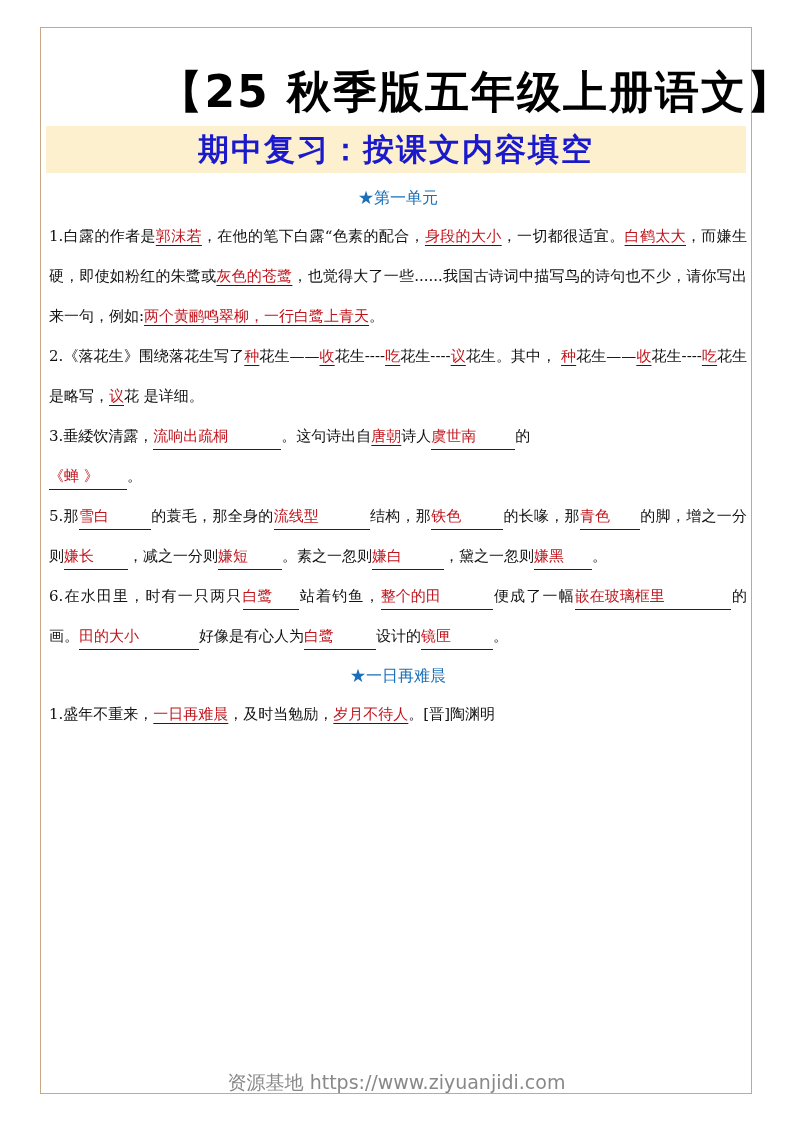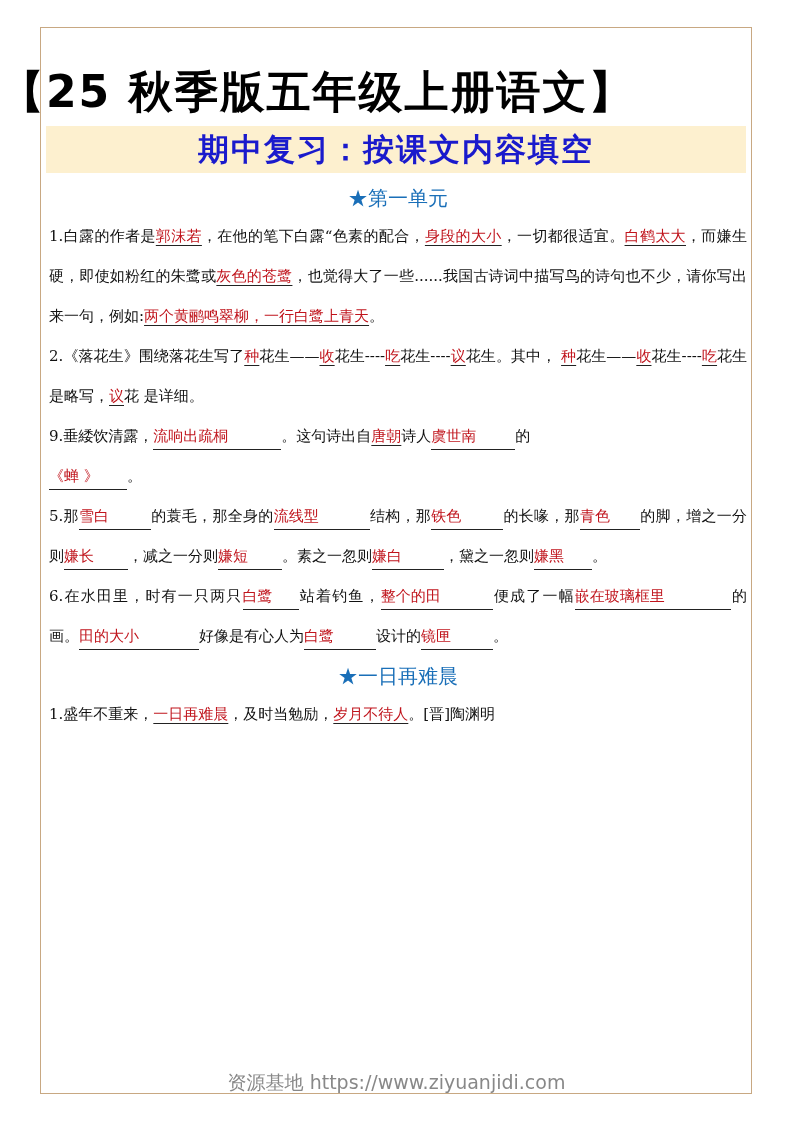--- a/index.html
+++ b/index.html
@@ -1,49 +1,49 @@
 <!DOCTYPE html>
 <html><head>
 <meta charset="utf-8">
 <style>
   html, body { margin: 0; padding: 0; background: #ffffff; }
   body { width: 793px; height: 1122px; position: relative; overflow: hidden;
          font-family: "DejaVu Serif", "Liberation Serif", serif; }
   .page-frame { position: absolute; left: 40px; top: 27px; width: 712px; height: 1067px;
                 border: 1px solid #c8a882; box-sizing: border-box; }
-  .main-title { position: absolute; left: 0; width: 793px; top: 62px; text-align: left;
+  .main-title { position: absolute; left: 0; width: 793px; top: 62px; text-align: right;
                 font-family: "DejaVu Sans", "Liberation Sans", sans-serif; font-weight: bold;
                 font-size: 44px; line-height: 60px; color: #000; letter-spacing: 2px; }
   .subtitle-band { position: absolute; left: 46px; top: 126px; width: 700px; height: 47px;
                    background: #fdf0cf; }
   .subtitle { position: absolute; left: 46px; width: 700px; top: 126px; height: 47px;
               line-height: 47px; text-align: center; color: #1a1acc; font-weight: bold;
               font-size: 31px; font-family: "DejaVu Serif", "Liberation Serif", serif; letter-spacing: 2px; }
   .content { position: absolute; left: 49px; top: 180px; width: 698px; }
-  .unit-heading { text-align: center; color: #1a6fb8; font-size: 20px; line-height: 36px; height: 36px; }
+  .unit-heading { text-align: center; color: #1a6fb8; font-size: 16px; line-height: 36px; height: 36px; }
   .unit-heading .star { color: #1a6fb8; }
   .para { font-size: 15px; line-height: 40px; color: #111; text-align: justify; text-align-last: left; }
   .ans { color: #c0141c; text-decoration: underline; text-decoration-color: #222; text-underline-offset: 4px; }
   .blank { color: #c0141c; display: inline-block; border-bottom: 1.5px solid #222; line-height: 26px; text-align: center; }
   .footer { position: absolute; left: 0; width: 793px; top: 1070px; text-align: center;
             font-family: "DejaVu Sans", "Liberation Sans", sans-serif; font-size: 19px; color: #888; }
 </style>
 </head>
 <body>
 
 <div class="page-frame"></div>
 
 <div class="main-title">【25 秋季版五年级上册语文】</div>
 <div class="subtitle-band"></div>
 <div class="subtitle">期中复习：按课文内容填空</div>
 
 <div class="content" id="content">
     <div class="unit-heading"><span class="star">★</span><span>第一单元</span></div>
     <div class="para"><span>1.白露的作者是</span><span class="ans">郭沫若</span><span>，在他的笔下白露“色素的配合，</span><span class="ans">身段的大小</span><span>，一切都很适宜。</span><span class="ans">白鹤太大</span><span>，而嫌生硬，即使如粉红的朱鹭或</span><span class="ans">灰色的苍鹭</span><span>，也觉得大了一些......我国古诗词中描写鸟的诗句也不少，请你写出来一句，例如:</span><span class="ans">两个黄鹂鸣翠柳，一行白鹭上青天</span><span>。</span></div>
     <div class="para"><span>2.《落花生》围绕落花生写了</span><span class="ans">种</span><span>花生——</span><span class="ans">收</span><span>花生----</span><span class="ans">吃</span><span>花生----</span><span class="ans">议</span><span>花生。其中， </span><span class="ans">种</span><span>花生——</span><span class="ans">收</span><span>花生----</span><span class="ans">吃</span><span>花生是略写，</span><span class="ans">议</span><span>花 是详细。</span></div>
-    <div class="para"><span>9.垂緌饮清露，</span><span class="blank" style="min-width: 128px;">流响出疏桐</span><span>。这句诗出自</span><span class="ans">唐朝</span><span>诗人</span><span class="blank" style="min-width: 84px;">虞世南</span><span>的</span><br><span class="blank" style="min-width: 78px;">《蝉 》</span><span>。</span></div>
+    <div class="para"><span>3.垂緌饮清露，</span><span class="blank" style="min-width: 128px;">流响出疏桐</span><span>。这句诗出自</span><span class="ans">唐朝</span><span>诗人</span><span class="blank" style="min-width: 84px;">虞世南</span><span>的</span><br><span class="blank" style="min-width: 78px;">《蝉 》</span><span>。</span></div>
     <div class="para"><span>5.那</span><span class="blank" style="min-width: 72px;">雪白</span><span>的蓑毛，那全身的</span><span class="blank" style="min-width: 96px;">流线型</span><span>结构，那</span><span class="blank" style="min-width: 72px;">铁色</span><span>的长喙，那</span><span class="blank" style="min-width: 60px;">青色</span><span>的脚，增之一分则</span><span class="blank" style="min-width: 64px;">嫌长</span><span>，减之一分则</span><span class="blank" style="min-width: 64px;">嫌短</span><span>。素之一忽则</span><span class="blank" style="min-width: 72px;">嫌白</span><span>，黛之一忽则</span><span class="blank" style="min-width: 58px;">嫌黑</span><span>。</span></div>
     <div class="para"><span>6.在水田里，时有一只两只</span><span class="blank" style="min-width: 56px;">白鹭</span><span>站着钓鱼，</span><span class="blank" style="min-width: 112px;">整个的田</span><span>便成了一幅</span><span class="blank" style="min-width: 156px;">嵌在玻璃框里</span><span>的画。</span><span class="blank" style="min-width: 120px;">田的大小</span><span>好像是有心人为</span><span class="blank" style="min-width: 72px;">白鹭</span><span>设计的</span><span class="blank" style="min-width: 72px;">镜匣</span><span>。</span></div>
     <div class="unit-heading" style="margin-top: 2px;"><span class="star">★</span><span>一日再难晨</span></div>
     <div class="para"><span>1.盛年不重来，</span><span class="ans">一日再难晨</span><span>，及时当勉励，</span><span class="ans">岁月不待人</span><span>。[晋]陶渊明</span></div>
   </div>
 
 <div class="footer">资源基地 https://www.ziyuanjidi.com</div>
 
 </body></html>

